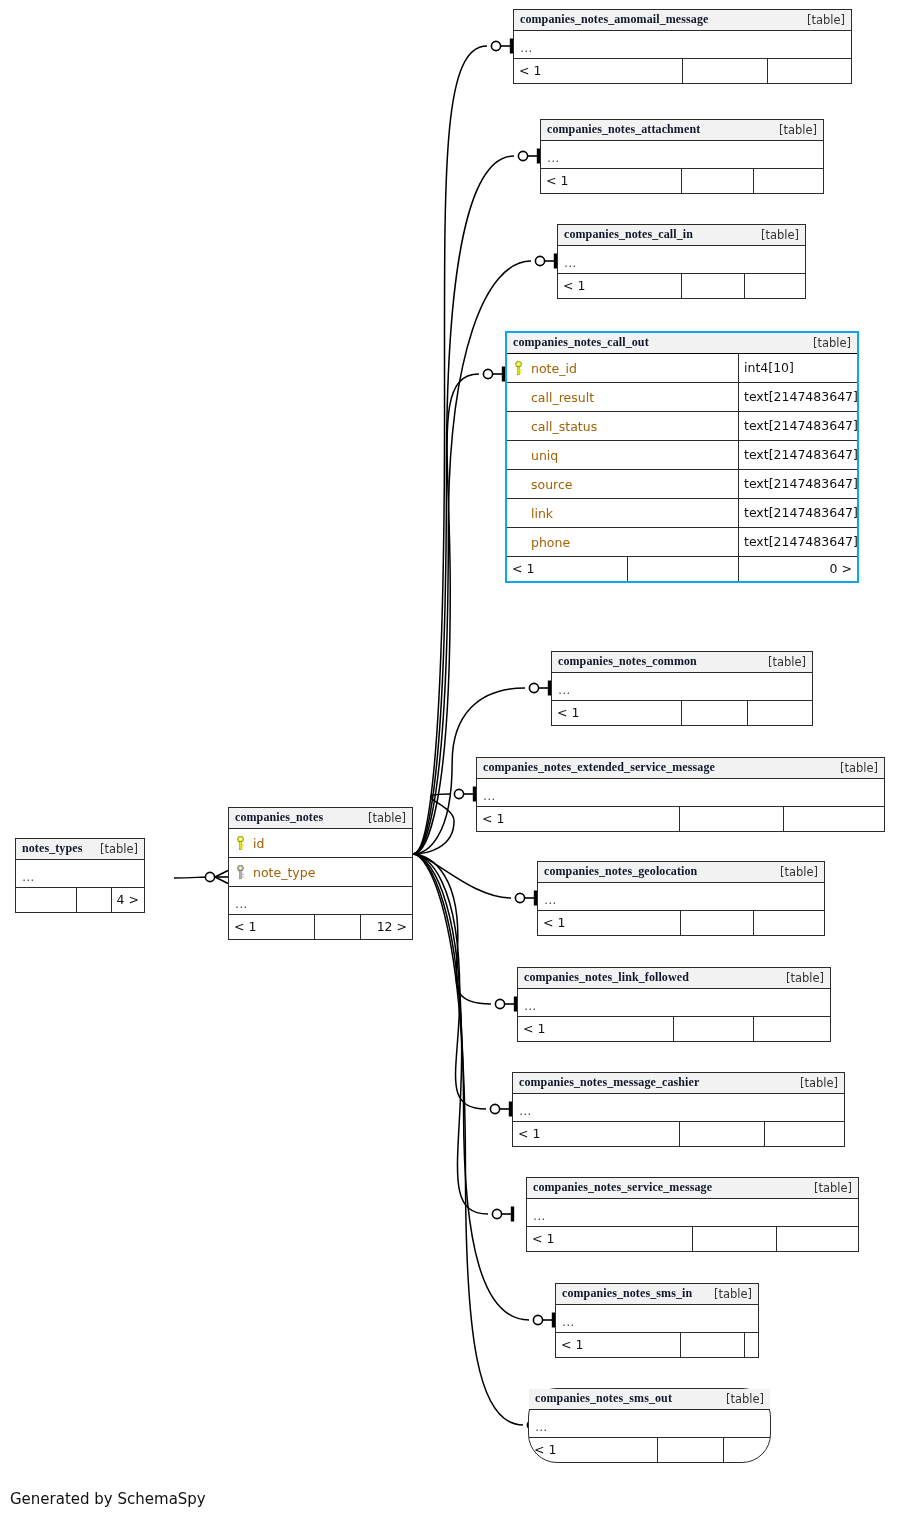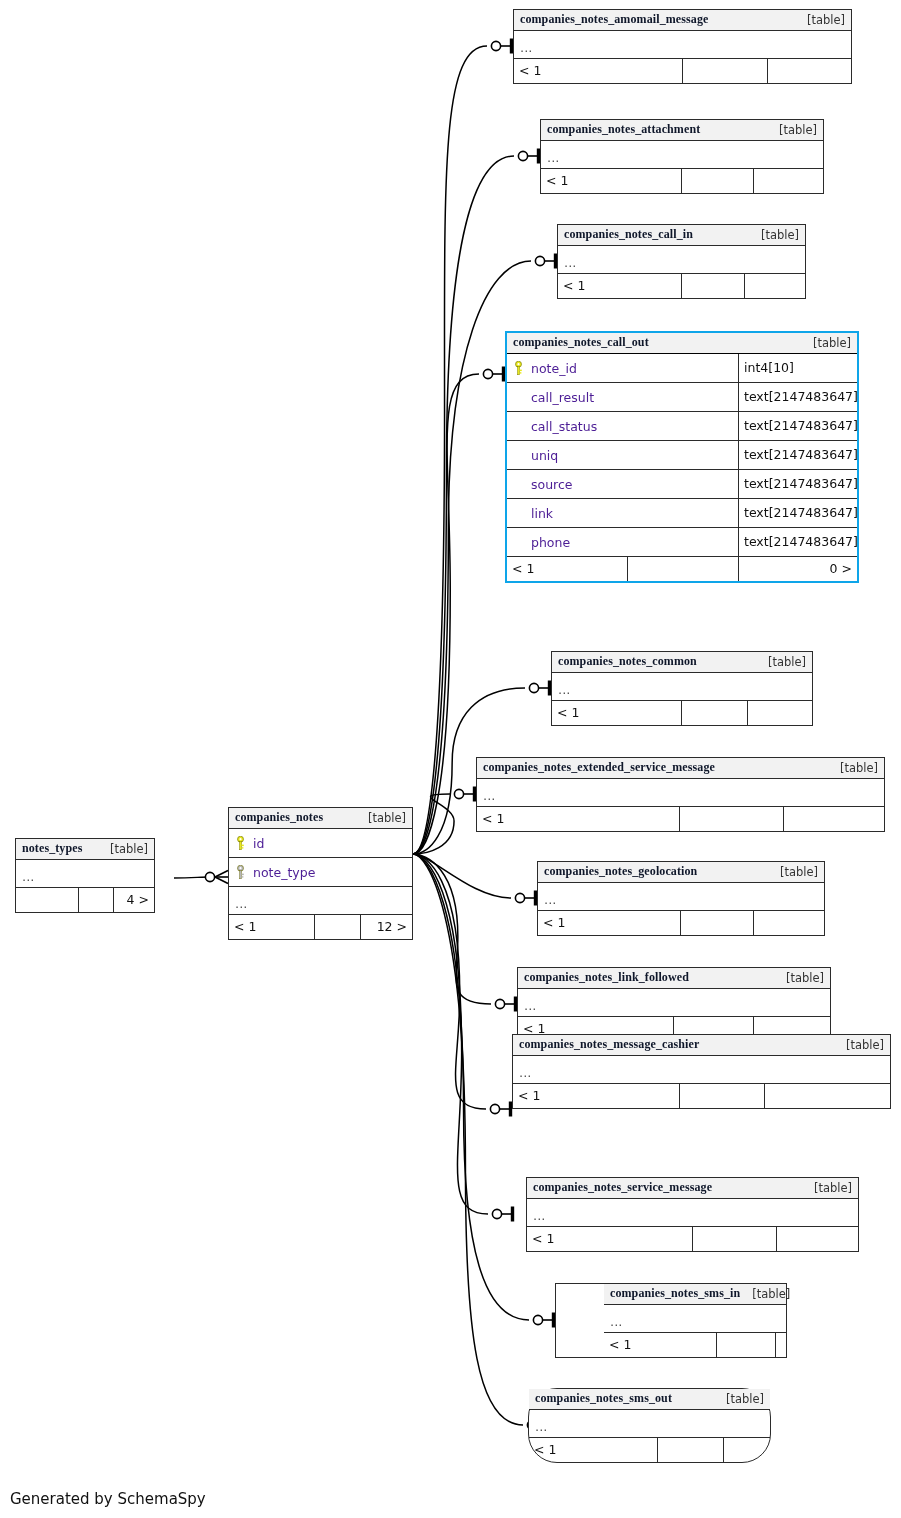--- a/index.html
+++ b/index.html
@@ -17,21 +17,21 @@
               padding:2px 6px 3px 6px;box-sizing:border-box;}
   .emph .tbl-header{border-bottom:1px solid #000;}
   .tbl-name{font-weight:bold;font-size:12px;color:#0f172a;letter-spacing:.1px;
             white-space:nowrap;font-family:Liberation Serif, serif;}
   .tbl-tag{font-size:11.5px;color:#333;margin-left:12px;white-space:nowrap;}
 
   .col-row{display:flex;align-items:center;border-bottom:1px solid #2b2b2b;
            box-sizing:border-box;height:29px;background:#fff;}
   .col-row:last-child{border-bottom:none;}
   .col-name{flex:1 1 auto;display:flex;align-items:center;gap:8px;
-            padding-left:7px;font-size:12.5px;color:#4c1d95;white-space:nowrap;
+            padding-left:7px;font-size:12.5px;color:#a16207;white-space:nowrap;
             overflow:hidden;}
   .col-type{flex:0 0 auto;border-left:1px solid #2b2b2b;padding:0 4px 0 5px;
             font-size:12.5px;color:#111;line-height:28px;white-space:nowrap;
             box-sizing:border-box;}
 
   .ellipsis-row{display:flex;align-items:flex-end;height:28px;
                 border-bottom:1px solid #2b2b2b;box-sizing:border-box;
                 padding-left:6px;font-size:13px;color:#555;}
   .ellipsis-row span{line-height:20px;}
 
@@ -124,21 +124,21 @@
       </g>
       <g>
         <path d="M 174 878 C 192 878 200 877 210 877" fill="none" stroke="#000" stroke-width="1.4"></path>
         <circle cx="210" cy="877" r="4.6" fill="#fff" stroke="#000" stroke-width="1.6"></circle>
         <path d="M 215 877 L 228 870.5" stroke="#000" stroke-width="1.6" fill="none"></path>
         <path d="M 215 877 L 228 877" stroke="#000" stroke-width="1.6" fill="none"></path>
         <path d="M 215 877 L 228 883.5" stroke="#000" stroke-width="1.6" fill="none"></path>
       </g>
     </svg>
   <div id="tables-layer">
-      <div class="table-box" style="left: 15px; top: 838px; width: 140px;">
+      <div class="table-box" style="left: 15px; top: 838px; width: 130px;">
         <div class="tbl-header">
           <span class="tbl-name">notes_types</span>
           <span class="tbl-tag">[table]</span>
         </div>
         <div class="ellipsis-row">
           <span>...</span>
         </div>
         <div class="foot-row">
           <div class="foot-cell left" style="width: 62px;"></div>
           <div class="foot-cell b left" style="width: 35px;"></div>
@@ -340,21 +340,21 @@
         </div>
         <div class="ellipsis-row">
           <span>...</span>
         </div>
         <div class="foot-row">
           <div class="foot-cell left" style="width: 155px;">&lt; 1</div>
           <div class="foot-cell b left" style="width: 80px;"></div>
           <div class="foot-cell b right" style="flex: 1 1 auto;"></div>
         </div>
       </div>
-      <div class="table-box" style="left: 512px; top: 1034px; width: 379px;">
+      <div class="table-box" style="left: 512px; top: 1072px; width: 333px;">
         <div class="tbl-header">
           <span class="tbl-name">companies_notes_message_cashier</span>
           <span class="tbl-tag">[table]</span>
         </div>
         <div class="ellipsis-row">
           <span>...</span>
         </div>
         <div class="foot-row">
           <div class="foot-cell left" style="width: 166px;">&lt; 1</div>
           <div class="foot-cell b left" style="width: 85px;"></div>
@@ -368,21 +368,21 @@
         </div>
         <div class="ellipsis-row">
           <span>...</span>
         </div>
         <div class="foot-row">
           <div class="foot-cell left" style="width: 165px;">&lt; 1</div>
           <div class="foot-cell b left" style="width: 84px;"></div>
           <div class="foot-cell b right" style="flex: 1 1 auto;"></div>
         </div>
       </div>
-      <div class="table-box" style="left: 555px; top: 1283px; width: 232px; padding-left: 48px;">
+      <div class="table-box" style="left: 555px; top: 1283px; width: 204px;">
         <div class="tbl-header">
           <span class="tbl-name">companies_notes_sms_in</span>
           <span class="tbl-tag">[table]</span>
         </div>
         <div class="ellipsis-row">
           <span>...</span>
         </div>
         <div class="foot-row">
           <div class="foot-cell left" style="width: 124px;">&lt; 1</div>
           <div class="foot-cell b left" style="width: 64px;"></div>

